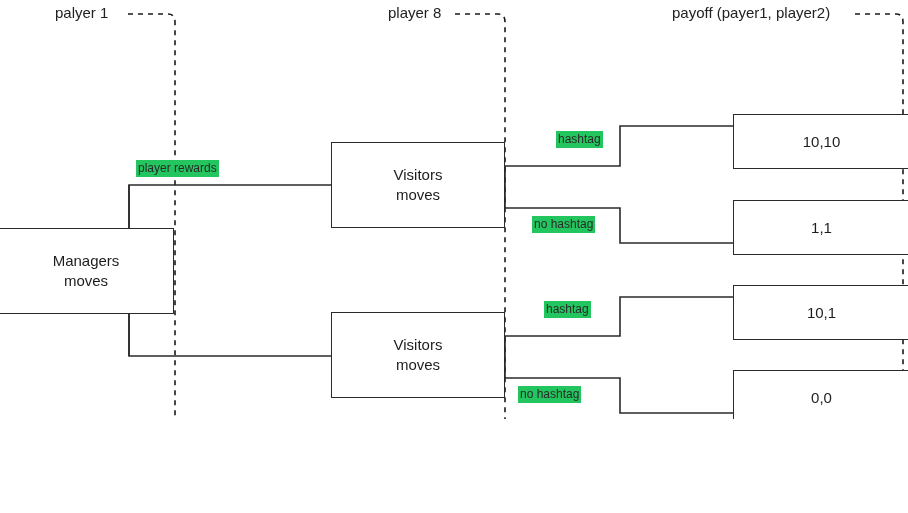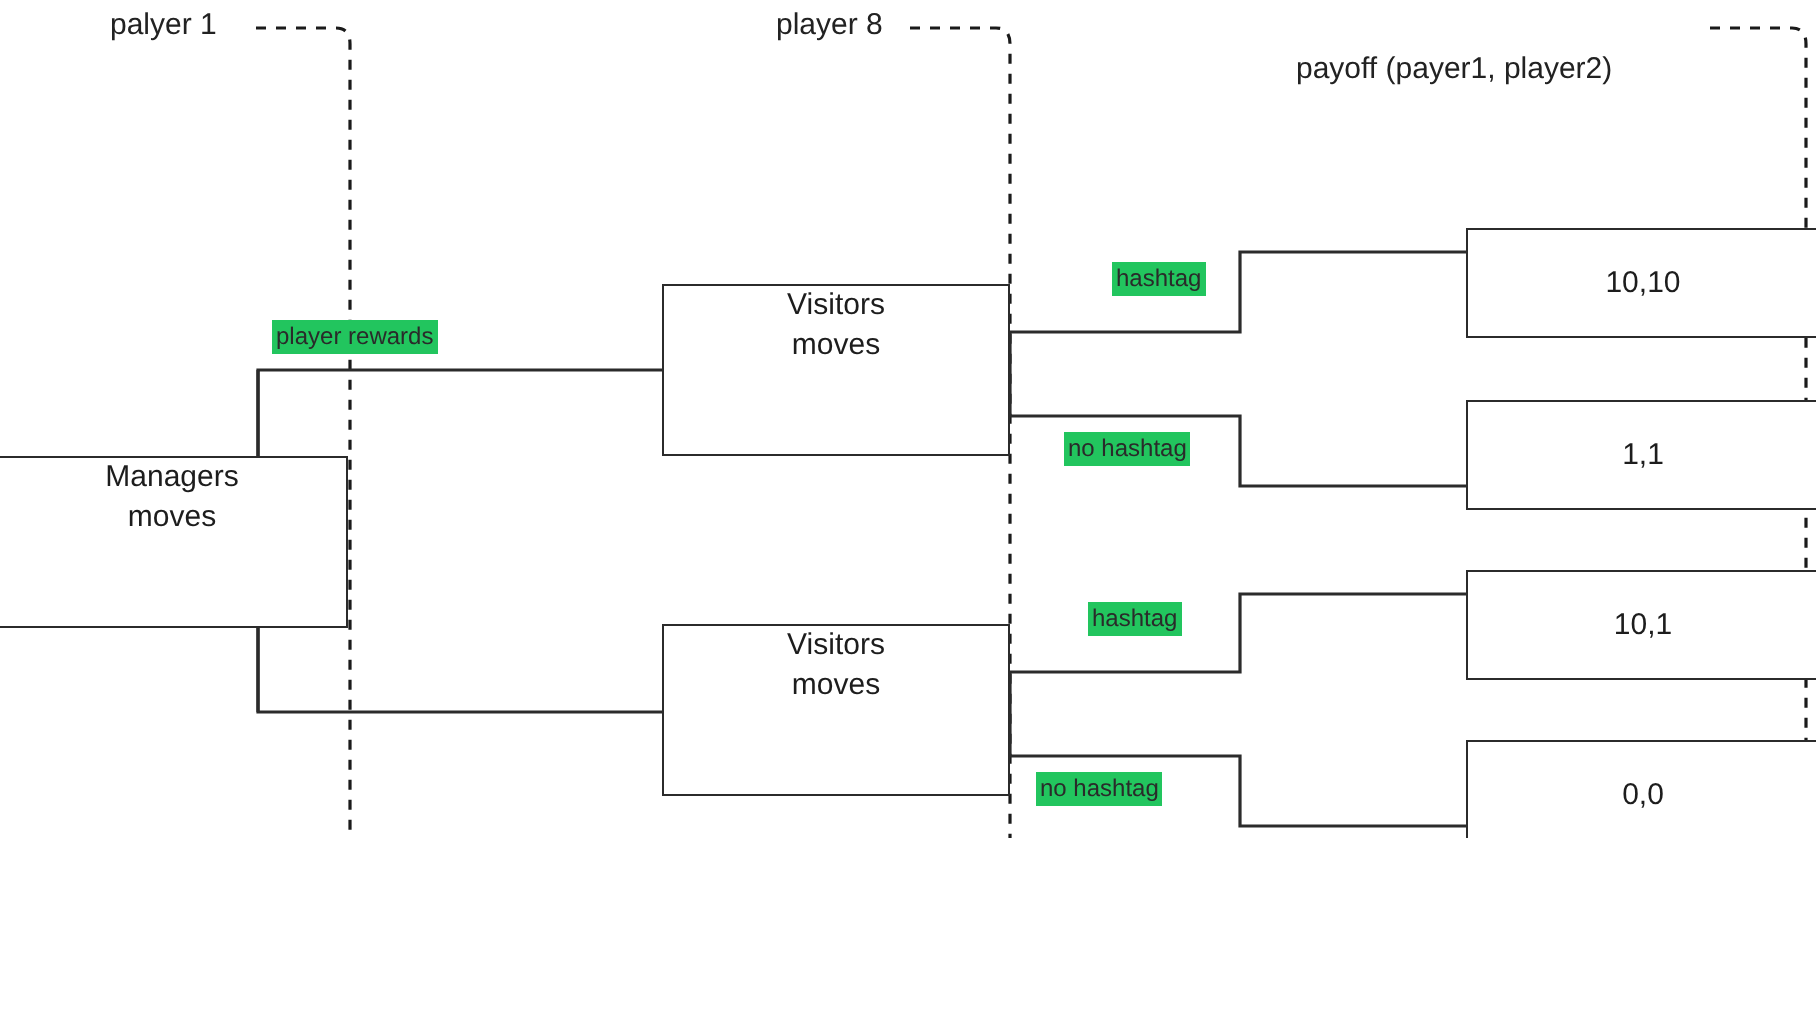--- a/index.html
+++ b/index.html
@@ -26,29 +26,30 @@
   
   .col-label {
     position: absolute;
     font-size: 15px;
     color: #222222;
     white-space: nowrap;
     line-height: 18px;
   }
   #lbl-player1 { left: 55px;  top: 4px; }
   #lbl-player2 { left: 388px; top: 4px; }
-  #lbl-payoff  { left: 648px; top: 4px; margin-top: 22px; }
+  #lbl-payoff  { left: 672px; top: 4px; }
 
   
   .node-box {
     position: absolute;
     box-sizing: border-box;
     border: 1.6px solid #2b2b2b;
     background: #ffffff;
     display: flex;
+    align-items: center;
     justify-content: center;
     text-align: center;
     font-size: 15px;
     color: #1d1d1d;
     line-height: 20px;
   }
   #box-managers   { left: -2px;  top: 228px; width: 176px; height: 86px; }
   #box-visitors-1 { left: 331px; top: 142px; width: 174px; height: 86px; }
   #box-visitors-2 { left: 331px; top: 312px; width: 174px; height: 86px; }
 

